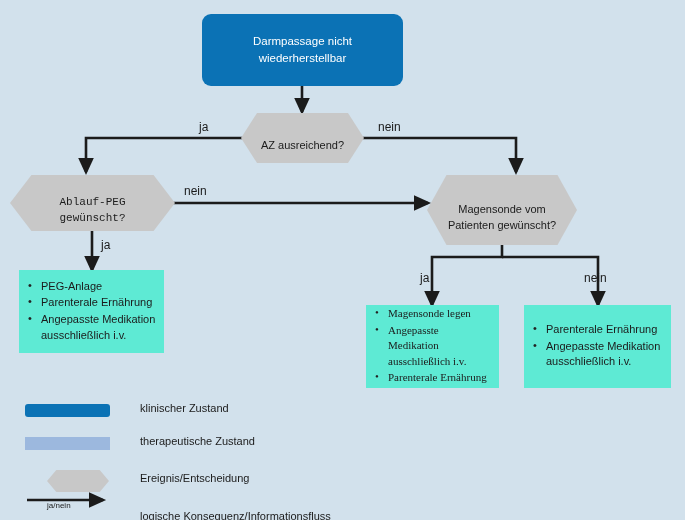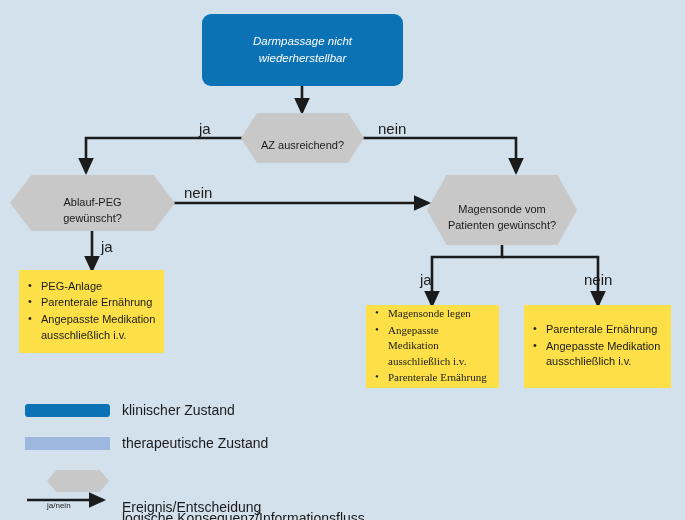--- a/index.html
+++ b/index.html
@@ -39,24 +39,23 @@
     color: #ffffff;
     display: flex;
     align-items: center;
     justify-content: center;
     text-align: center;
     font-size: 11.5px;
     line-height: 1.45;
   }
   .clinical-box .lines {
     padding: 0 12px;
-    font-style: italic;
   }
   .action-box {
-    background: #fde047;
+    background: #5eead4;
     color: #1b1b1b;
     font-size: 11px;
     line-height: 1.42;
     display: flex;
     align-items: center;
   }
   .action-box ul {
     margin: 0;
     padding: 0 8px 0 22px;
     list-style: none;
@@ -89,21 +88,21 @@
     clip-path: polygon(13% 0%, 87% 0%, 100% 50%, 87% 100%, 13% 100%, 0% 50%);
   }
   .hexagon .htext {
     padding: 0 4px;
     margin-top: 16px;
   }
 
   
   .edge-label {
     position: absolute;
-    font-size: 15px;
+    font-size: 12px;
     color: #1b1b1b;
     white-space: nowrap;
   }
 
   
   .legend {
     position: absolute;
     left: 25px;
     top: 402px;
     width: 420px;
@@ -135,23 +134,23 @@
     margin-left: 22px;
     clip-path: polygon(15% 0%, 85% 0%, 100% 50%, 85% 100%, 15% 100%, 0% 50%);
   }
   .sw-arrow {
     width: 85px;
     height: 22px;
     position: relative;
   }
   .legend-text {
     position: absolute;
-    left: 97px;
+    left: 115px;
     top: 0;
-    font-size: 14px;
+    font-size: 11px;
     color: #1b1b1b;
     white-space: nowrap;
   }
   .legend-janein {
     position: absolute;
     left: 22px;
     top: -2px;
     font-size: 8px;
     color: #1b1b1b;
   }
@@ -191,21 +190,21 @@
   <div class="node clinical-box" style="left:202px; top:14px; width:201px; height:72px;">
     <div class="lines">
       <div>Darmpassage nicht wiederherstellbar</div>
     </div>
   </div>
 
   <div class="hexagon" style="left:241px; top:113px; width:123px; height:50px;">
     <div class="htext">AZ ausreichend?</div>
   </div>
 
-  <div class="hexagon" style="left:10px; top:175px; width:165px; height:56px;">
+  <div class="hexagon" style="left:10px; top:175px; width:165px; height:56px;font-family:Liberation Mono, monospace;">
     <div class="htext">
       <div>Ablauf-PEG</div>
       <div>gewünscht?</div>
     </div>
   </div>
 
   <div class="hexagon" style="left:427px; top:175px; width:150px; height:70px;">
     <div class="htext">
       <div>Magensonde vom</div>
       <div>Patienten gewünscht?</div>
@@ -249,21 +248,21 @@
       <div class="legend-text">klinischer Zustand</div>
     </div>
 
     <div class="legend-row">
       <div class="legend-swatch sw-action"></div>
       <div class="legend-text">therapeutische Zustand</div>
     </div>
 
     <div class="legend-row">
       <div class="legend-swatch sw-decision"></div>
-      <div class="legend-text" style="top:4px;margin-top:27px;">Ereignis/Entscheidung</div>
+      <div class="legend-text" style="top:4px;">Ereignis/Entscheidung</div>
     </div>
 
     <div class="legend-row">
       <div class="legend-swatch sw-arrow">
         <div class="legend-janein">ja/nein</div>
       </div>
       <div class="legend-text" style="top:9px;">logische Konsequenz/Informationsfluss</div>
     </div>
 
   </div>

